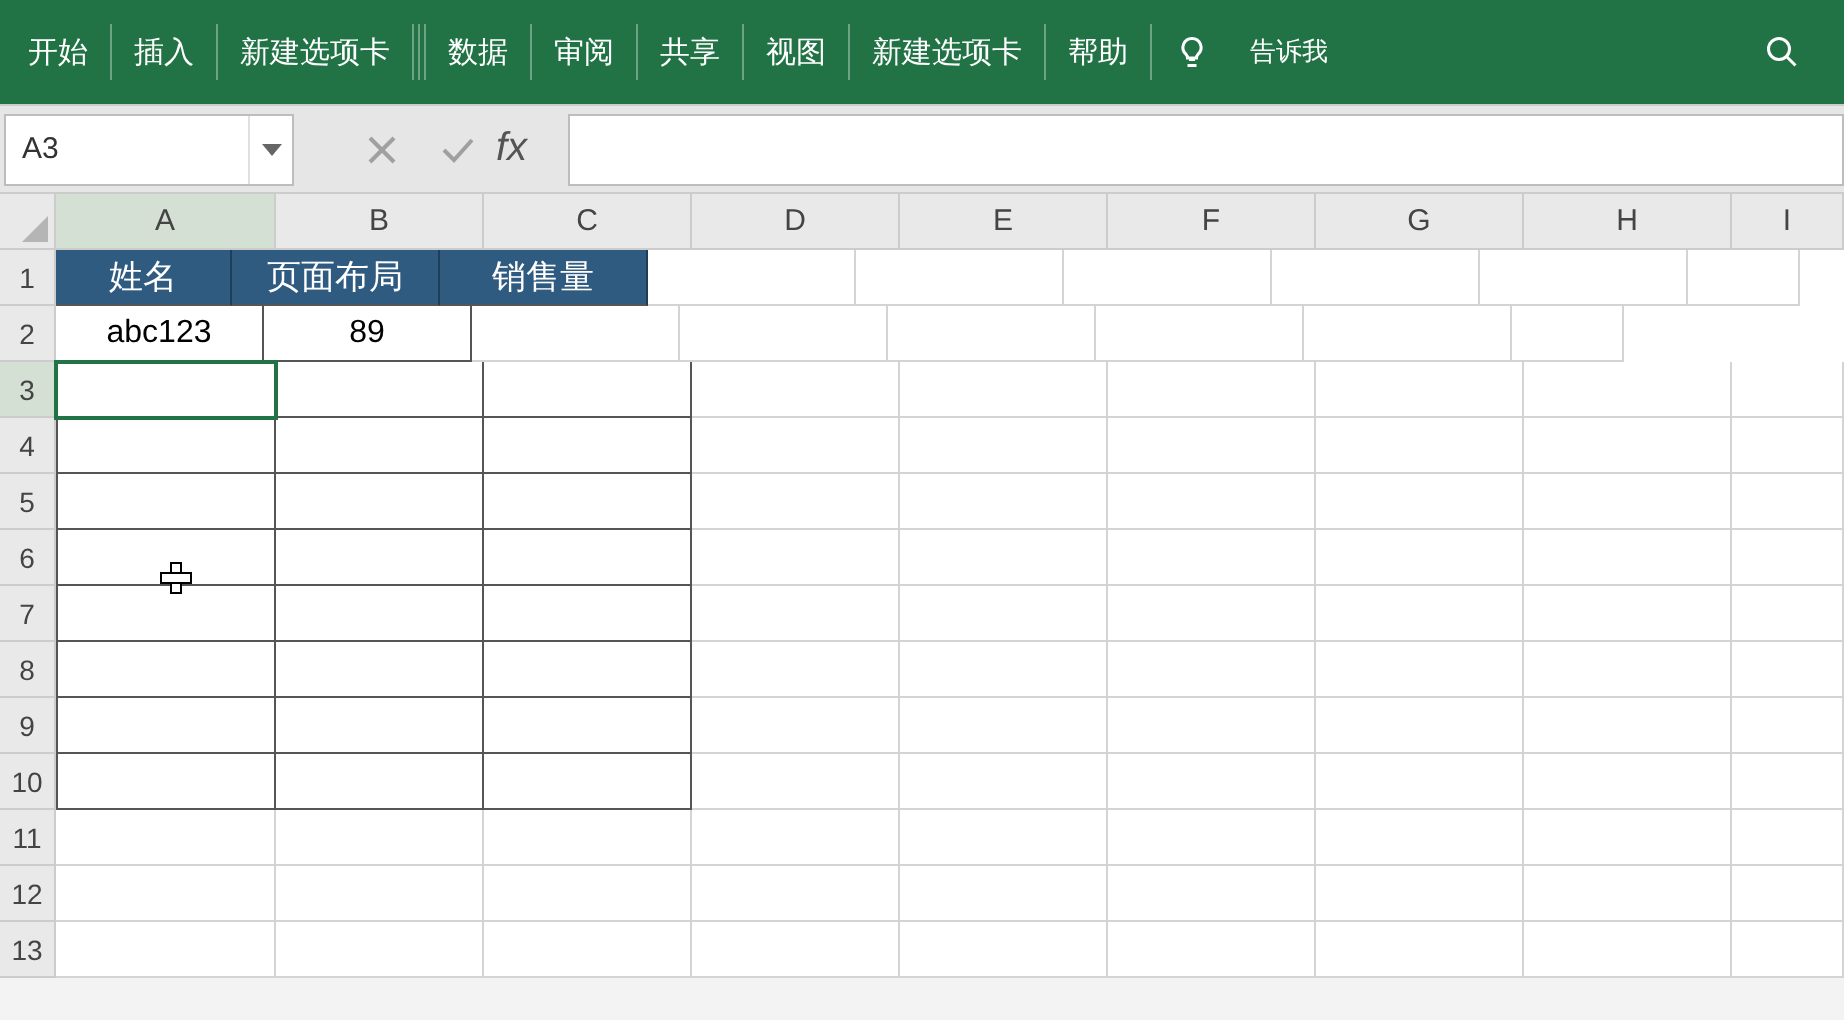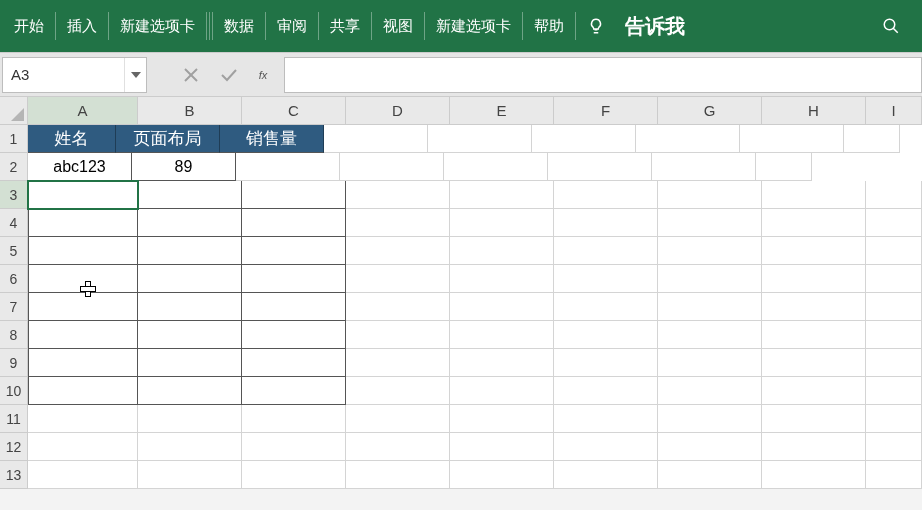--- a/index.html
+++ b/index.html
@@ -3,29 +3,29 @@
   <meta charset="utf-8">
   <style>
     * { box-sizing: border-box; margin: 0; padding: 0; }
     body { font-family: "Microsoft YaHei", Arial, sans-serif; font-size: 14px; background: #f3f3f3; width: 922px; height: 510px; overflow: hidden; user-select: none; }
     
     .ribbon { background: #217346; color: #fff; height: 52px; display: flex; align-items: center; padding: 0 4px; }
     .ribbon-tab { padding: 0 10px; height: 52px; display: flex; align-items: center; font-size: 15px; cursor: pointer; position: relative; }
     .ribbon-tab.file { background: #217346; padding: 0 16px; }
     .ribbon-sep { width: 1px; height: 28px; background: rgba(255,255,255,0.35); margin: 0 1px; }
     .ribbon-icon { display: inline-flex; align-items: center; justify-content: center; padding: 0 10px; height: 52px; cursor: pointer; }
-    .ribbon-text { font-size: 20px; font-weight: bold; }
+    .ribbon-text { font-size: 13px; }
     
     .formula-row { background: #e6e6e6; height: 45px; display: flex; align-items: center; border-top: 1px solid #ccc; border-bottom: 1px solid #ccc; }
     .namebox-wrap { width: 145px; height: 36px; background: #fff; border: 1px solid #bdbdbd; margin-left: 2px; display: flex; align-items: center; }
     .namebox { flex: 1; padding: 0 8px; font-size: 15px; color: #333; }
     .namebox-dd { width: 22px; height: 100%; display: flex; align-items: center; justify-content: center; border-left: 1px solid #e0e0e0; }
     .fx-group { display: flex; align-items: center; height: 36px; margin-left: 25px; }
     .fx-btn { width: 38px; height: 36px; display: flex; align-items: center; justify-content: center; color: #a0a0a0; cursor: pointer; font-size: 18px; }
-    .fx-label { width: 30px; font-style: italic; font-size: 11px; color: #555; text-align: center; }
+    .fx-label { width: 30px; font-style: italic; font-size: 20px; color: #555; }
     .fx-input { flex: 1; height: 36px; background: #fff; border: 1px solid #bdbdbd; margin-left: 6px; }
     
     .sheet { background: #fff; position: relative; }
     .corner { width: 28px; height: 28px; background: #e9e9e9; border-right: 1px solid #ccc; border-bottom: 1px solid #ccc; float: left; position: relative; }
     .corner::after { content: ""; position: absolute; right: 3px; bottom: 3px; width: 0; height: 0; border-right: 13px solid #b5b5b5; border-top: 13px solid transparent; }
     
     .col-headers { display: flex; margin-left: 28px; background: #e9e9e9; height: 28px; }
     .col-h { border-right: 1px solid #ccc; border-bottom: 1px solid #ccc; display: flex; align-items: center; justify-content: center; font-size: 15px; color: #444; cursor: pointer; }
     .col-h.sel { background: #d3e0d3; }
     

